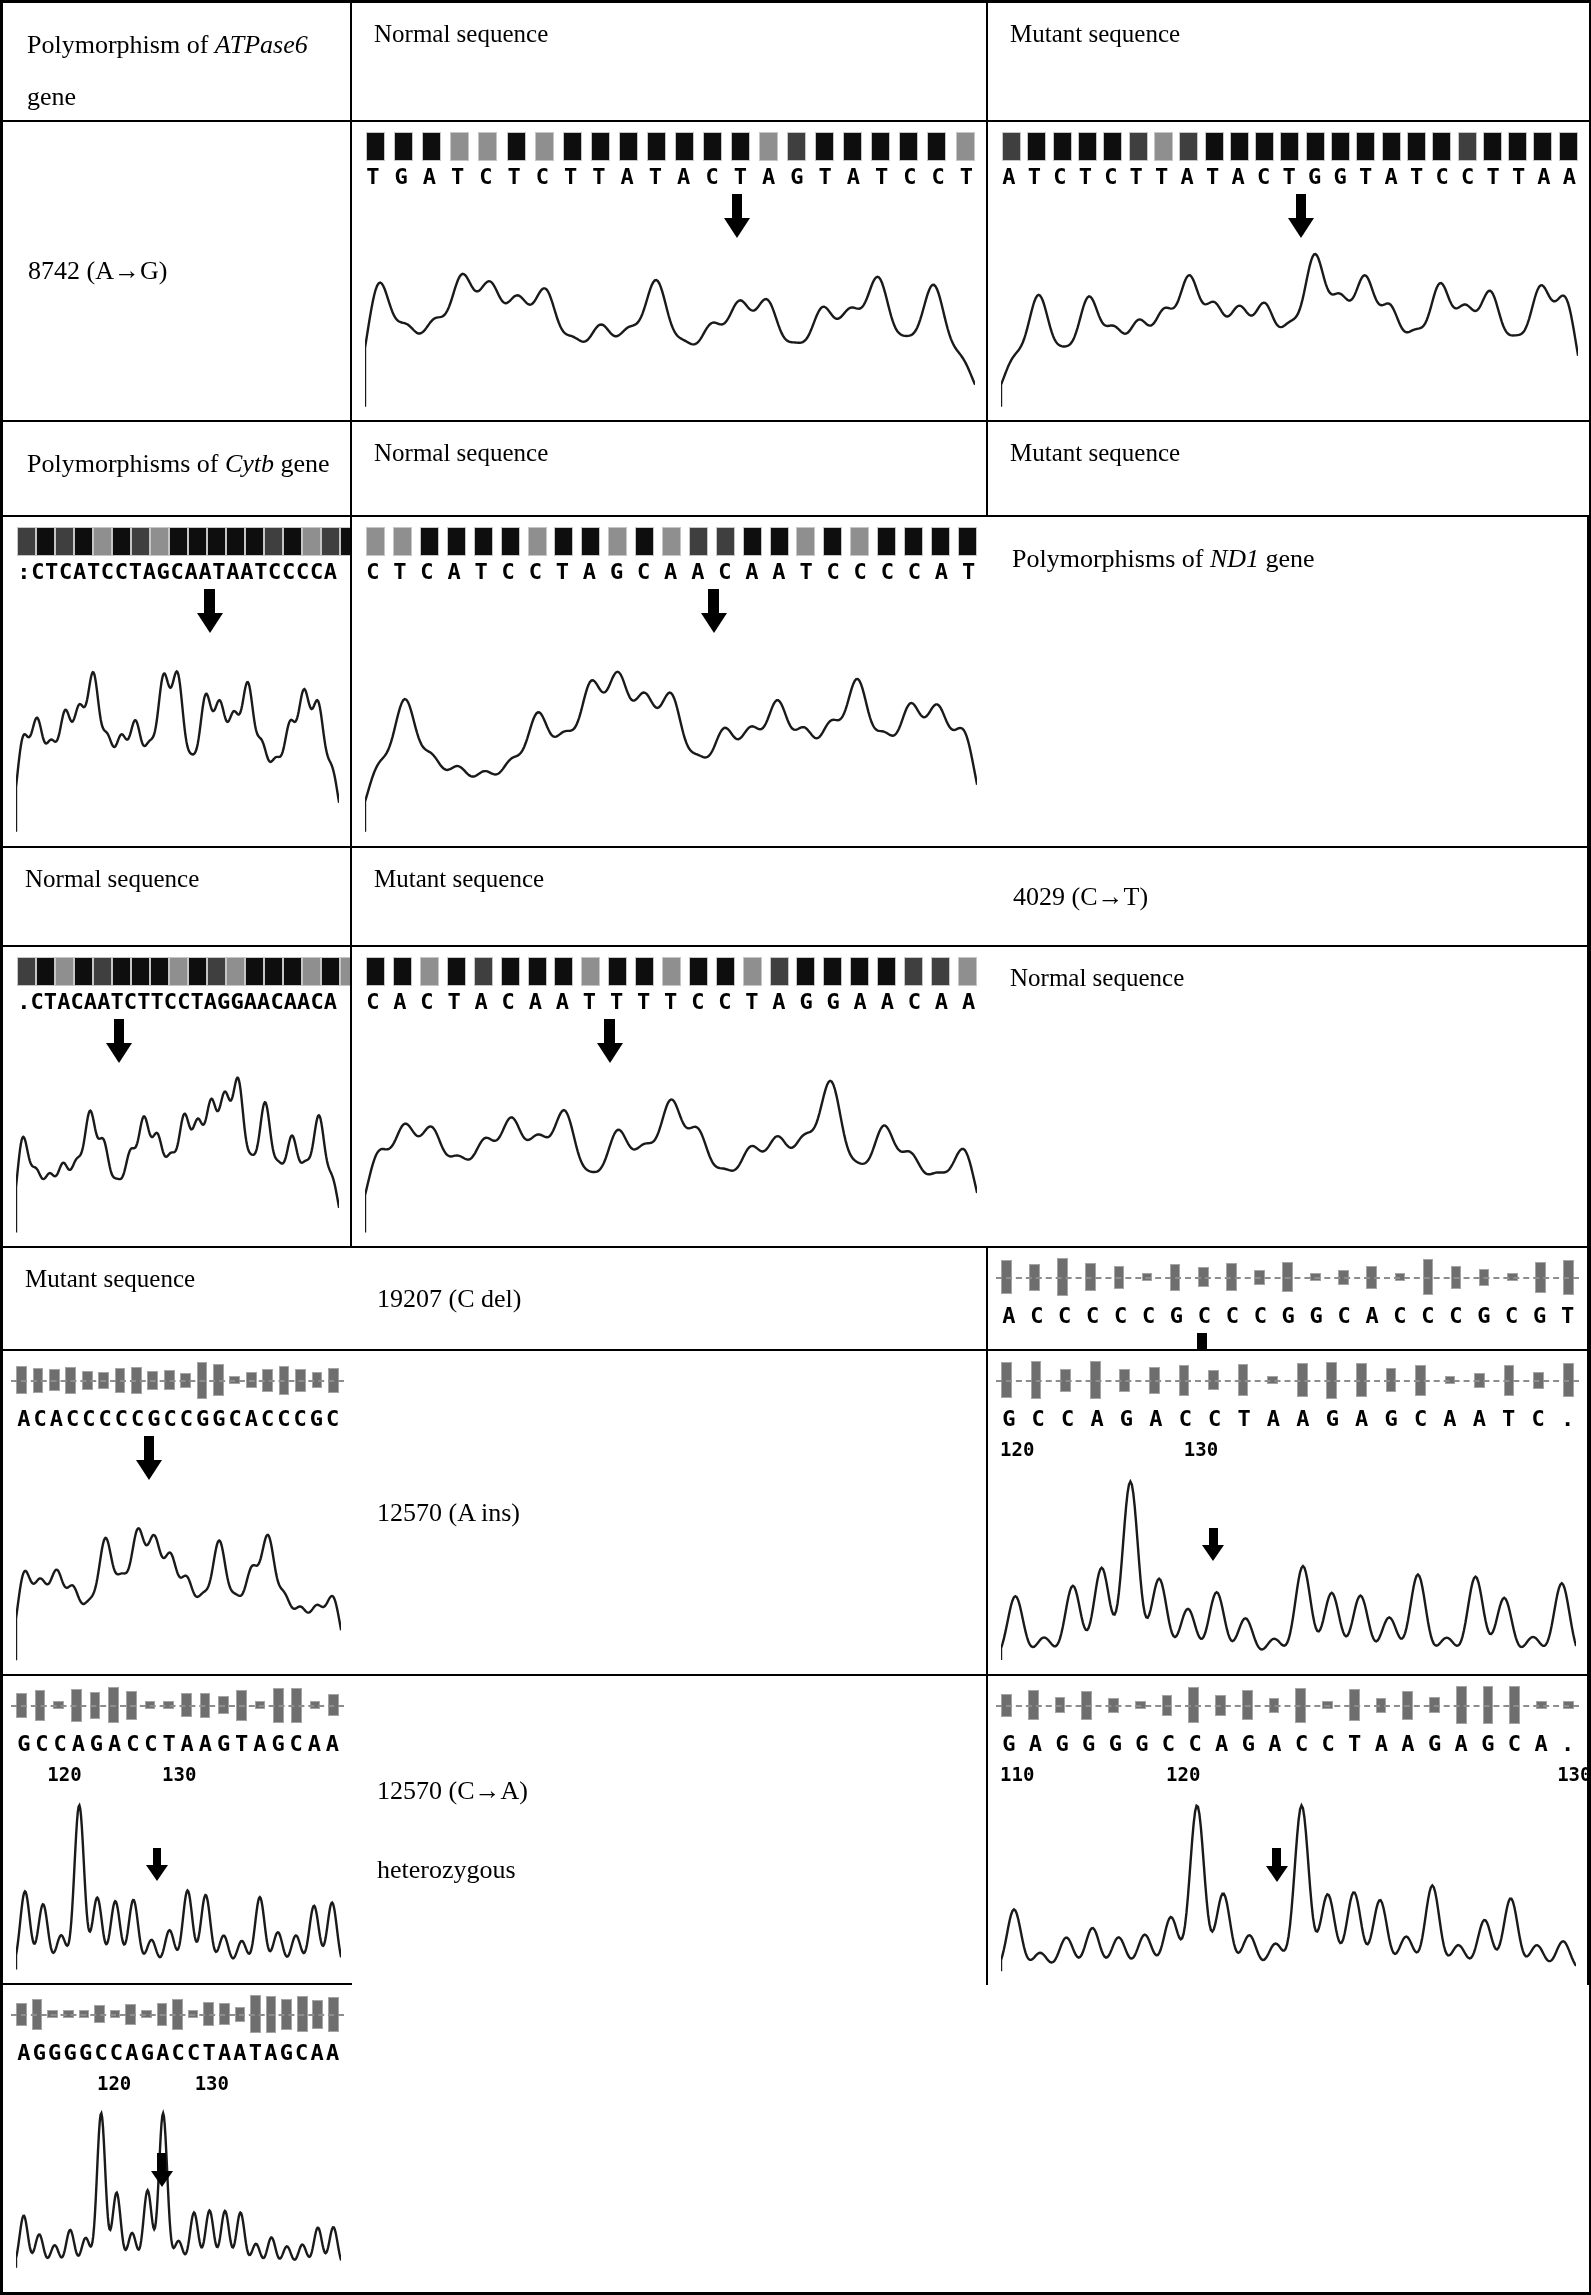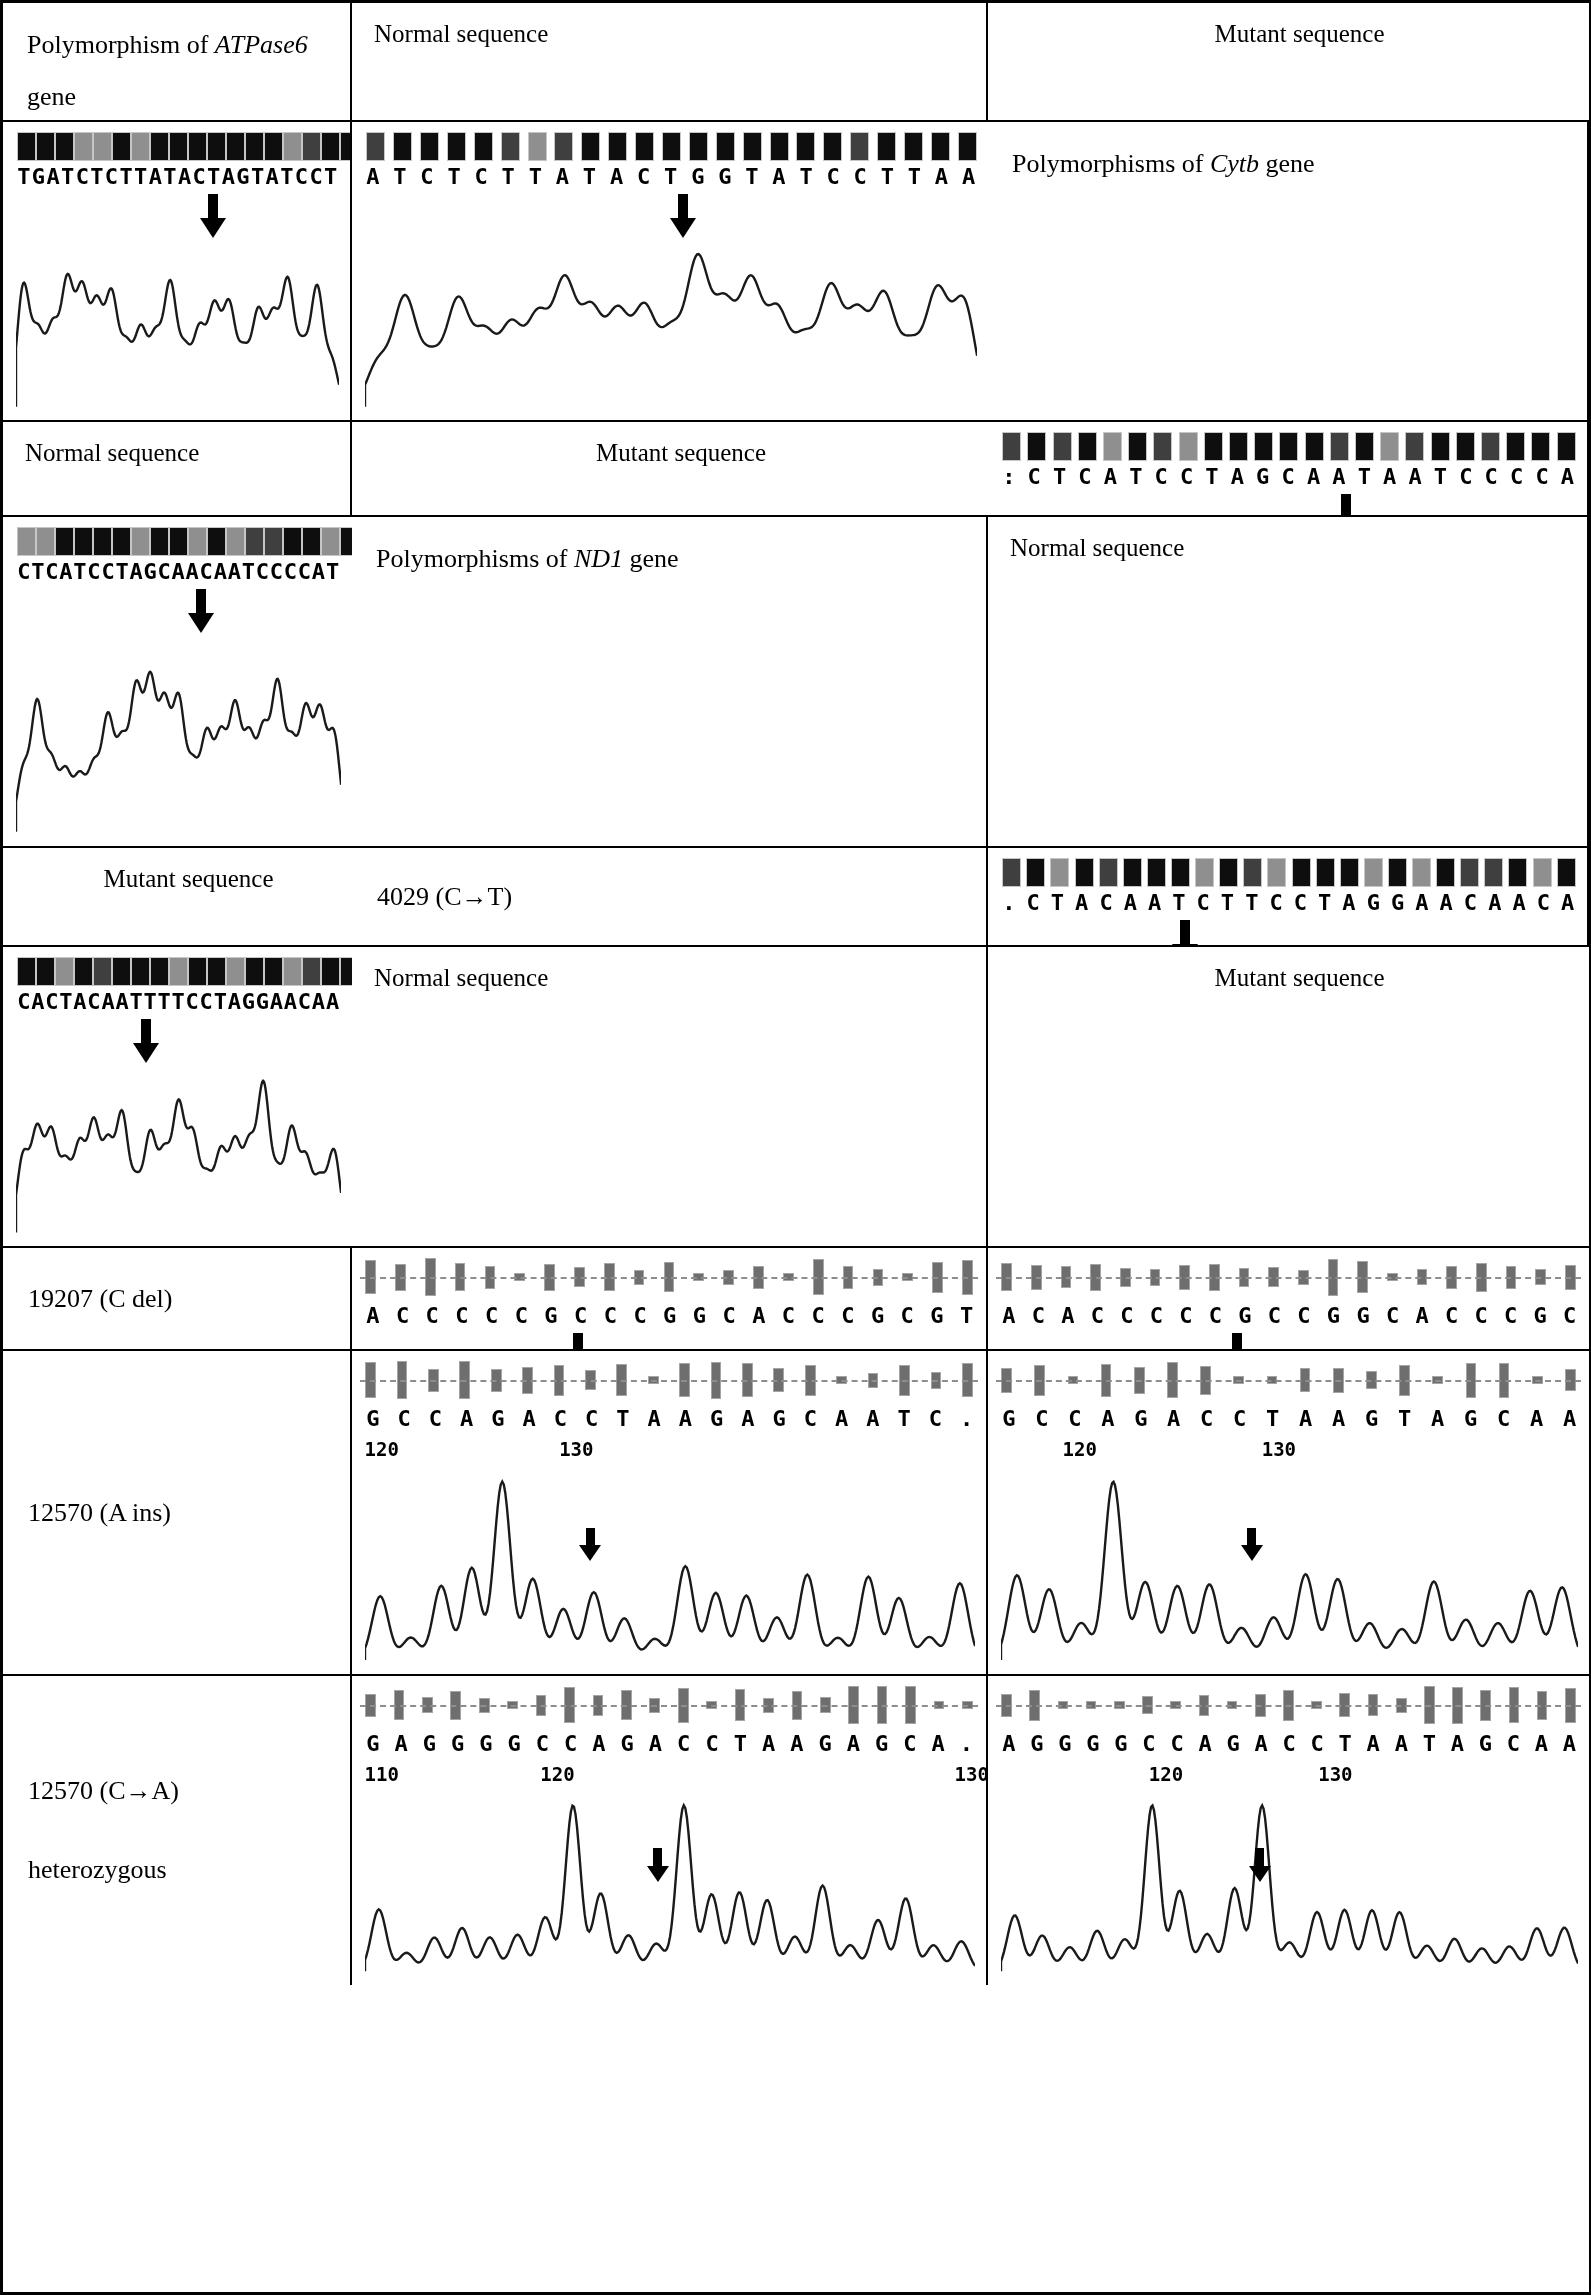--- a/index.html
+++ b/index.html
@@ -7,21 +7,21 @@
   #figure{
     width:1592px;height:2295px;background:#ffffff;
     border:3.2px solid #000;
     display:grid;
     grid-template-columns:349px 636px 601px;
     grid-template-rows:119px 300px 95px 331px 99px 301px 103px 325px 309px 296px;
     font-family:"Liberation Serif","DejaVu Serif",serif;
     color:#000;
   }
   .cell{border-right:2.4px solid #000;border-bottom:2.4px solid #000;background:#fff;overflow:hidden;}
-  .lastcol{border-right:none;text-align:center;}
+  .lastcol{border-right:none;}
   .lastrow{border-bottom:none;}
   .titlecell{padding:16px 19px 0 24px;font-size:26px;line-height:2.0;}
   .titlecell i{font-style:italic;}
   .seqheadcell{padding:17.4px 0 0 22px;font-size:25px;}
   .labelcell{display:flex;flex-direction:column;justify-content:center;padding-left:25px;font-size:26px;}
   .labelcell .l2{margin-top:49px;}
   .labelcell .l2:empty{display:none;}
 
   .chromcell{display:flex;flex-direction:column;padding:4.8px 3.2px 3.2px 3.2px;}
   .qstrip{flex:0 0 auto;}
@@ -51,20 +51,24 @@
 <body>
 
 <div id="figure">
 
   <div class="cell titlecell">
     <span>Polymorphism of </span><i>ATPase6</i><span> gene</span>
   </div>
   <div class="cell seqheadcell"><span>Normal sequence</span></div>
   <div class="cell seqheadcell lastcol"><span>Mutant sequence</span></div>
 
+  <div class="cell labelcell">
+    <span class="l1">8742 (A→G)</span>
+
+  </div>
   <div class="cell chromcell dense">
       <div class="qstrip blocks">
         <span class="blk" style="background: rgb(14, 14, 14);"></span>
         <span class="blk" style="background: rgb(14, 14, 14);"></span>
         <span class="blk" style="background: rgb(14, 14, 14);"></span>
         <span class="blk" style="background: rgb(143, 143, 143);"></span>
         <span class="blk" style="background: rgb(143, 143, 143);"></span>
         <span class="blk" style="background: rgb(14, 14, 14);"></span>
         <span class="blk" style="background: rgb(143, 143, 143);"></span>
         <span class="blk" style="background: rgb(14, 14, 14);"></span>

